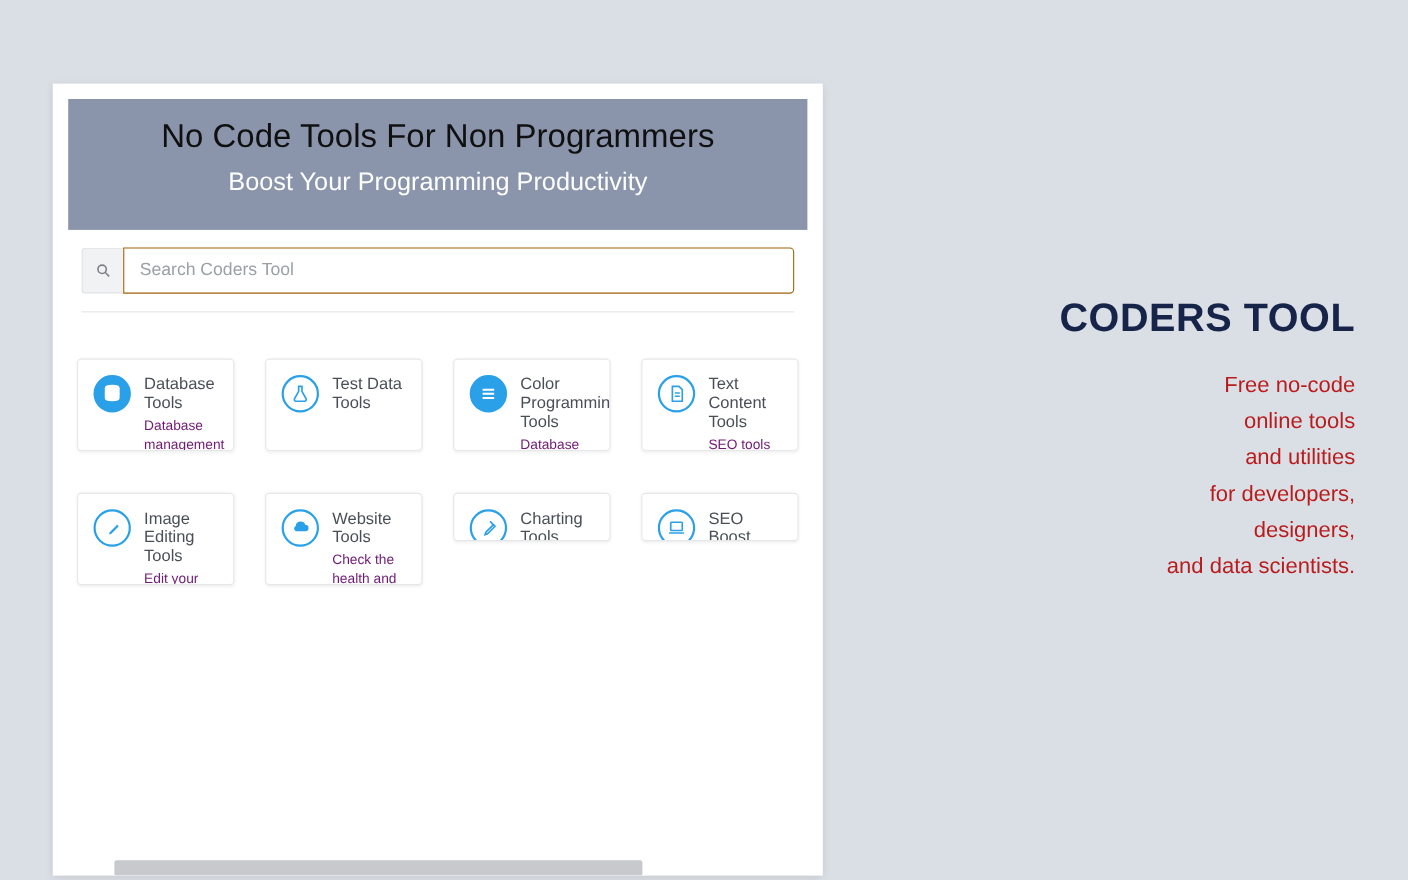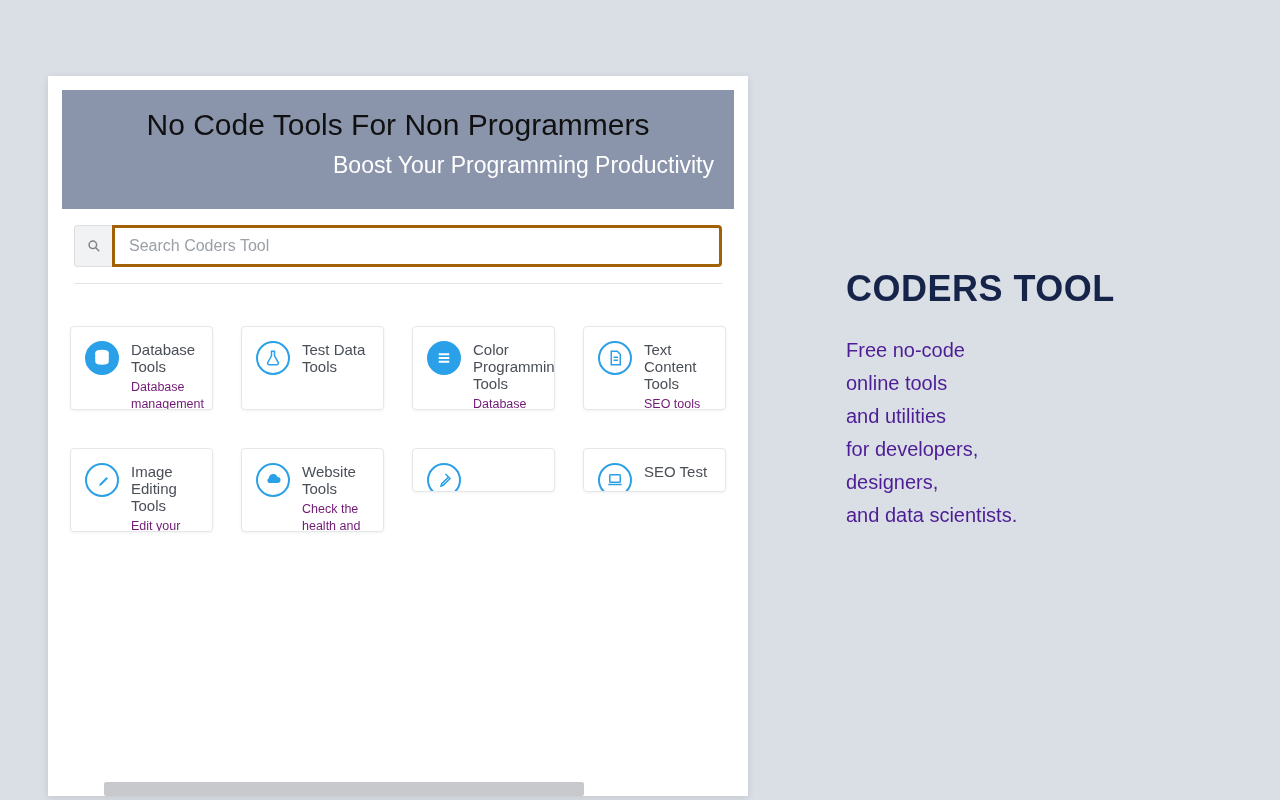--- a/index.html
+++ b/index.html
@@ -32,21 +32,20 @@
     color: #101010;
     font-size: 30px;
     font-weight: 400;
     margin-bottom: 10px;
   }
   .hero-subtitle {
     color: #ffffff;
     font-size: 23px;
     font-weight: 400;
     margin-bottom: 8px;
-    text-align: right;
   }
   .hero-desc {
     color: #f0f0f0;
     font-size: 17px;
     font-weight: 400;
   }
   .search-row {
     margin: 16px 26px 0 26px;
     display: flex;
     align-items: stretch;
@@ -58,21 +57,21 @@
     border: 1px solid #dcdde0;
     border-right: none;
     border-radius: 4px 0 0 4px;
     display: flex;
     align-items: center;
     justify-content: center;
   }
   .search-icon-box svg { width: 14px; height: 14px; }
   .search-input {
     flex: 1;
-    border: 3px solid #a16207;
+    border: 1px solid #a16207;
     border-radius: 0 4px 4px 0;
     font-size: 16px;
     padding: 0 14px;
     color: #333;
     outline: none;
   }
   .search-input::placeholder { color: #9aa0a6; }
   .divider {
     margin: 16px 26px 0 26px;
     border: none;
@@ -130,35 +129,35 @@
     left: 56px;
     bottom: 0;
     width: 480px;
     height: 14px;
     background: #c7c9cc;
     border-radius: 2px;
   }
   
   .sidebar {
     position: absolute;
-    right: 74px;
+    right: 48px;
     top: 268px;
     width: 360px;
-    text-align: left;
+    text-align: right;
   }
   .sidebar-title {
     color: #16244a;
     font-size: 36px;
     font-weight: 900;
     letter-spacing: 0.5px;
     margin-bottom: 24px;
     font-family: Verdana, Geneva, sans-serif;
   }
   .sidebar-text {
-    color: #4c1d95;
+    color: #b91c1c;
     font-size: 20px;
     line-height: 1.65;
     font-family: Verdana, Geneva, sans-serif;
   }
 </style>
 </head>
 <body>
 
 <div class="screenshot-panel">
 
@@ -257,31 +256,35 @@
         <div class="card-desc">Check the health and status of your website, domain and server</div>
       </div>
     </div>
 
     <div class="card" style="height:44px;">
       <div class="card-icon">
         <svg viewBox="0 0 24 24" fill="none" stroke="#2aa0e8" stroke-width="2">
             <path d="M14 4l6 6-9 9-3 1 1-3 9-9-4-4z"></path>
           </svg>
       </div>
+      <div class="card-body">
+        <div class="card-title">Charting Tools</div>
+        <div class="card-desc"></div>
+      </div>
     </div>
 
     <div class="card" style="height:44px;">
       <div class="card-icon">
         <svg viewBox="0 0 24 24" fill="none" stroke="#2aa0e8" stroke-width="2">
             <rect x="5" y="5" width="14" height="10" rx="1"></rect>
             <path d="M3 18h18"></path>
           </svg>
       </div>
       <div class="card-body">
-        <div class="card-title">SEO Test</div>
+        <div class="card-title">SEO Boost</div>
         <div class="card-desc"></div>
       </div>
     </div>
 
   </div>
 
   <div class="scrollbar-hint"></div>
 </div>
 
 <div class="sidebar">

